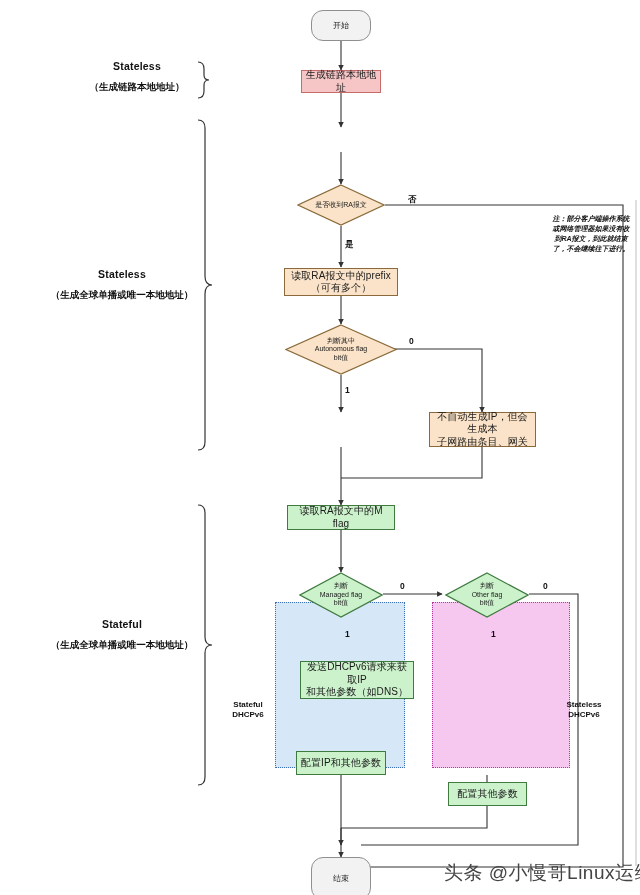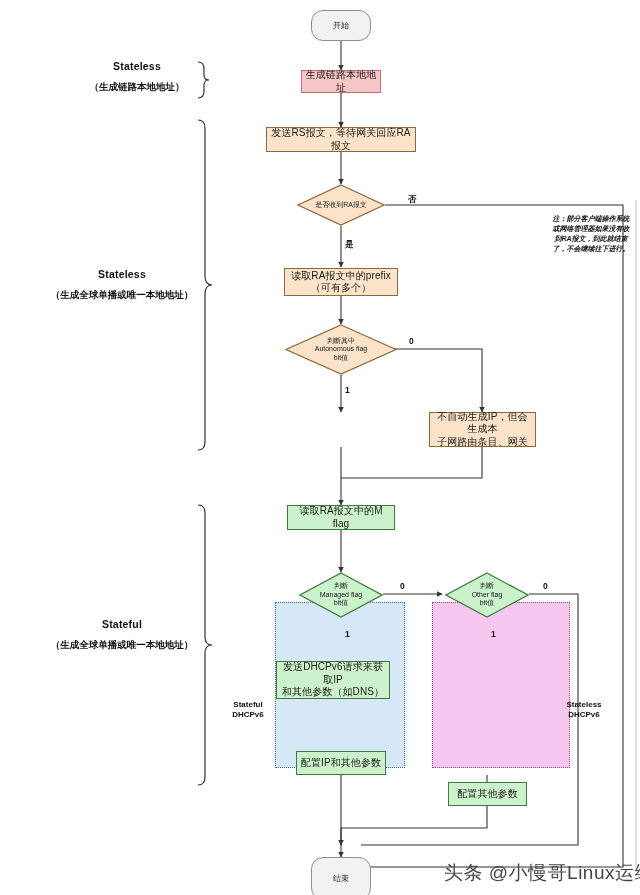--- a/index.html
+++ b/index.html
@@ -236,23 +236,20 @@
   </div>
 
   <div class="node terminator" style="left:311px;top:10px;width:60px;height:31px;align-items:center;">
     <span class="node-inner">开始</span>
   </div>
 
   <div class="node proc-pink" style="left:301px;top:70px;width:80px;height:23px;">
     <span class="node-inner">生成链路本地地址</span>
   </div>
 
-  <div class="node proc-orange" style="left:266px;top:127px;width:150px;height:25px;">
-    <span class="node-inner">发送RS报文，等待网关回应RA报文</span>
-  </div>
 
   <div class="diamond" style="left:297px;top:184px;width:88px;height:42px;">
     <svg class="dshape" viewBox="0 0 88 42" preserveAspectRatio="none">
       <polygon points="44,1 87,21 44,41 1,21" fill="#fae3c8" stroke="#8a6a3a" stroke-width="1.2"></polygon>
     </svg>
     <div class="dlabel">是否收到RA报文</div>
   </div>
 
   <div class="node proc-orange" style="left:284px;top:268px;width:114px;height:28px;">
     <div class="node-inner">
@@ -305,21 +302,21 @@
     </svg>
     <div class="dlabel">
       <div>
         <span>判断</span><br>
         <span>Other flag</span><br>
         <span>bit值</span>
       </div>
     </div>
   </div>
 
-  <div class="node proc-green" style="left:276px;top:661px;width:114px;height:38px;">
+  <div class="node proc-green" style="left:300px;top:661px;width:114px;height:38px;">
     <div class="node-inner">
       <span>发送DHCPv6请求来获取IP</span><br>
       <span>和其他参数（如DNS）</span>
     </div>
   </div>
 
 
   <div class="node proc-green" style="left:296px;top:751px;width:90px;height:24px;">
     <span class="node-inner">配置IP和其他参数</span>
   </div>

